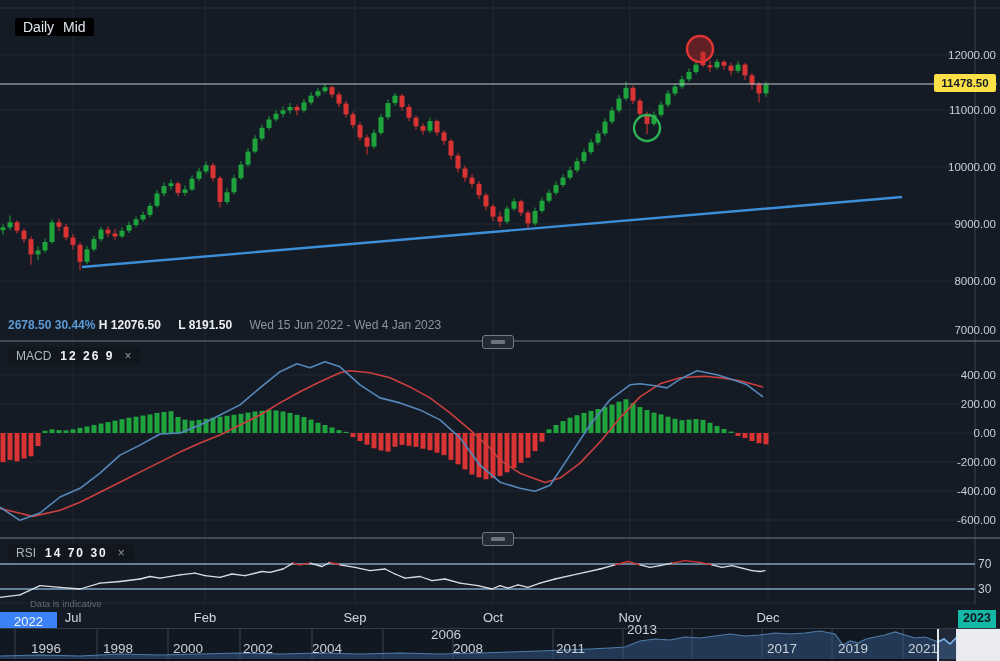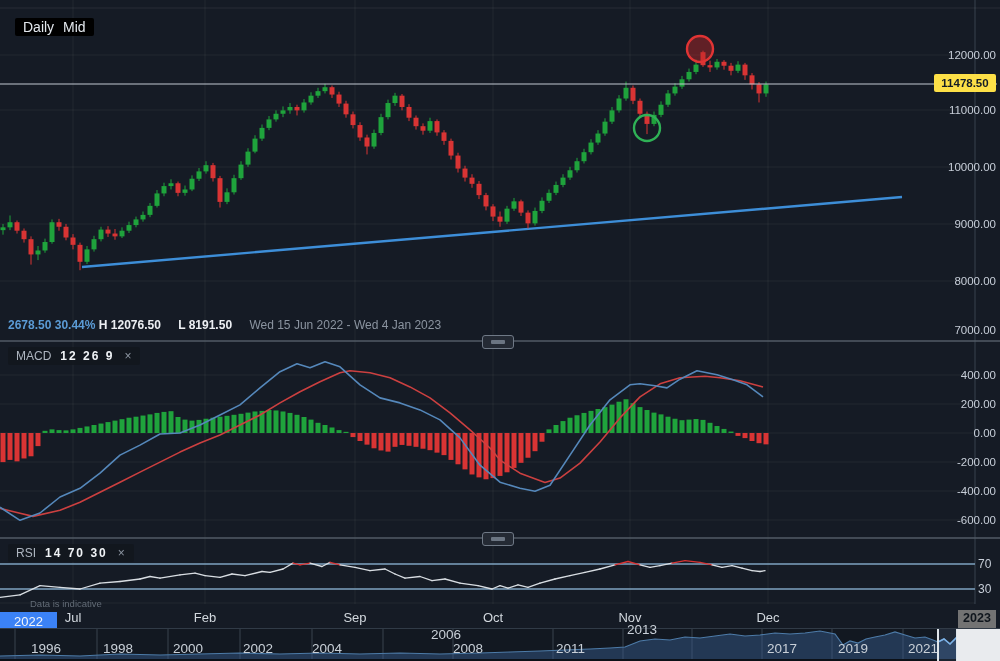--- a/index.html
+++ b/index.html
@@ -17,21 +17,21 @@
   .chip .nm{color:#aeb6c0;}
   .chip .pr{color:#f0f3f6;font-weight:bold;letter-spacing:2px;}
   .chip .x{color:#8d96a2;font-size:12px;cursor:pointer;padding:0 1px;}
   .pricebox{position:absolute;left:934px;top:74px;width:62px;height:18px;background:#fde047;
         color:#141c26;font-size:11.5px;font-weight:bold;text-align:center;line-height:18px;border-radius:2px;}
   .disclaimer{position:absolute;left:8px;top:598px;font-size:9.5px;color:#626b76;padding-left:22px;}
   .monthaxis{position:absolute;left:0;top:608px;width:1000px;height:20px;}
   .mlabel{position:absolute;top:2px;transform:translateX(-50%);font-size:13px;color:#d2d8de;}
   .yearbox-l{position:absolute;left:0;top:4px;width:57px;height:20px;background:#3b82f6;color:#f2f5f8;
         font-size:13px;font-weight:normal;text-align:center;line-height:20px;}
-  .yearbox-r{position:absolute;left:958px;top:2px;width:38px;height:32px;background:#737373;color:#10161d;
+  .yearbox-r{position:absolute;left:958px;top:2px;width:38px;height:32px;background:#14b8a6;color:#10161d;
         font-size:12.5px;font-weight:bold;text-align:center;line-height:17px;}
   .navyear{position:absolute;top:13px;font-size:13.5px;color:#c9d0d8;}
   .handle{position:absolute;left:482px;width:30px;height:12px;background:#242a34;border:1.5px solid #6f7986;
         border-radius:3px;cursor:row-resize;display:flex;align-items:center;justify-content:center;}
   .handle .bar{width:14px;height:4px;background:#6b7582;border-radius:1px;}
 </style>
 </head>
 <body>
 
 <div class="app">

